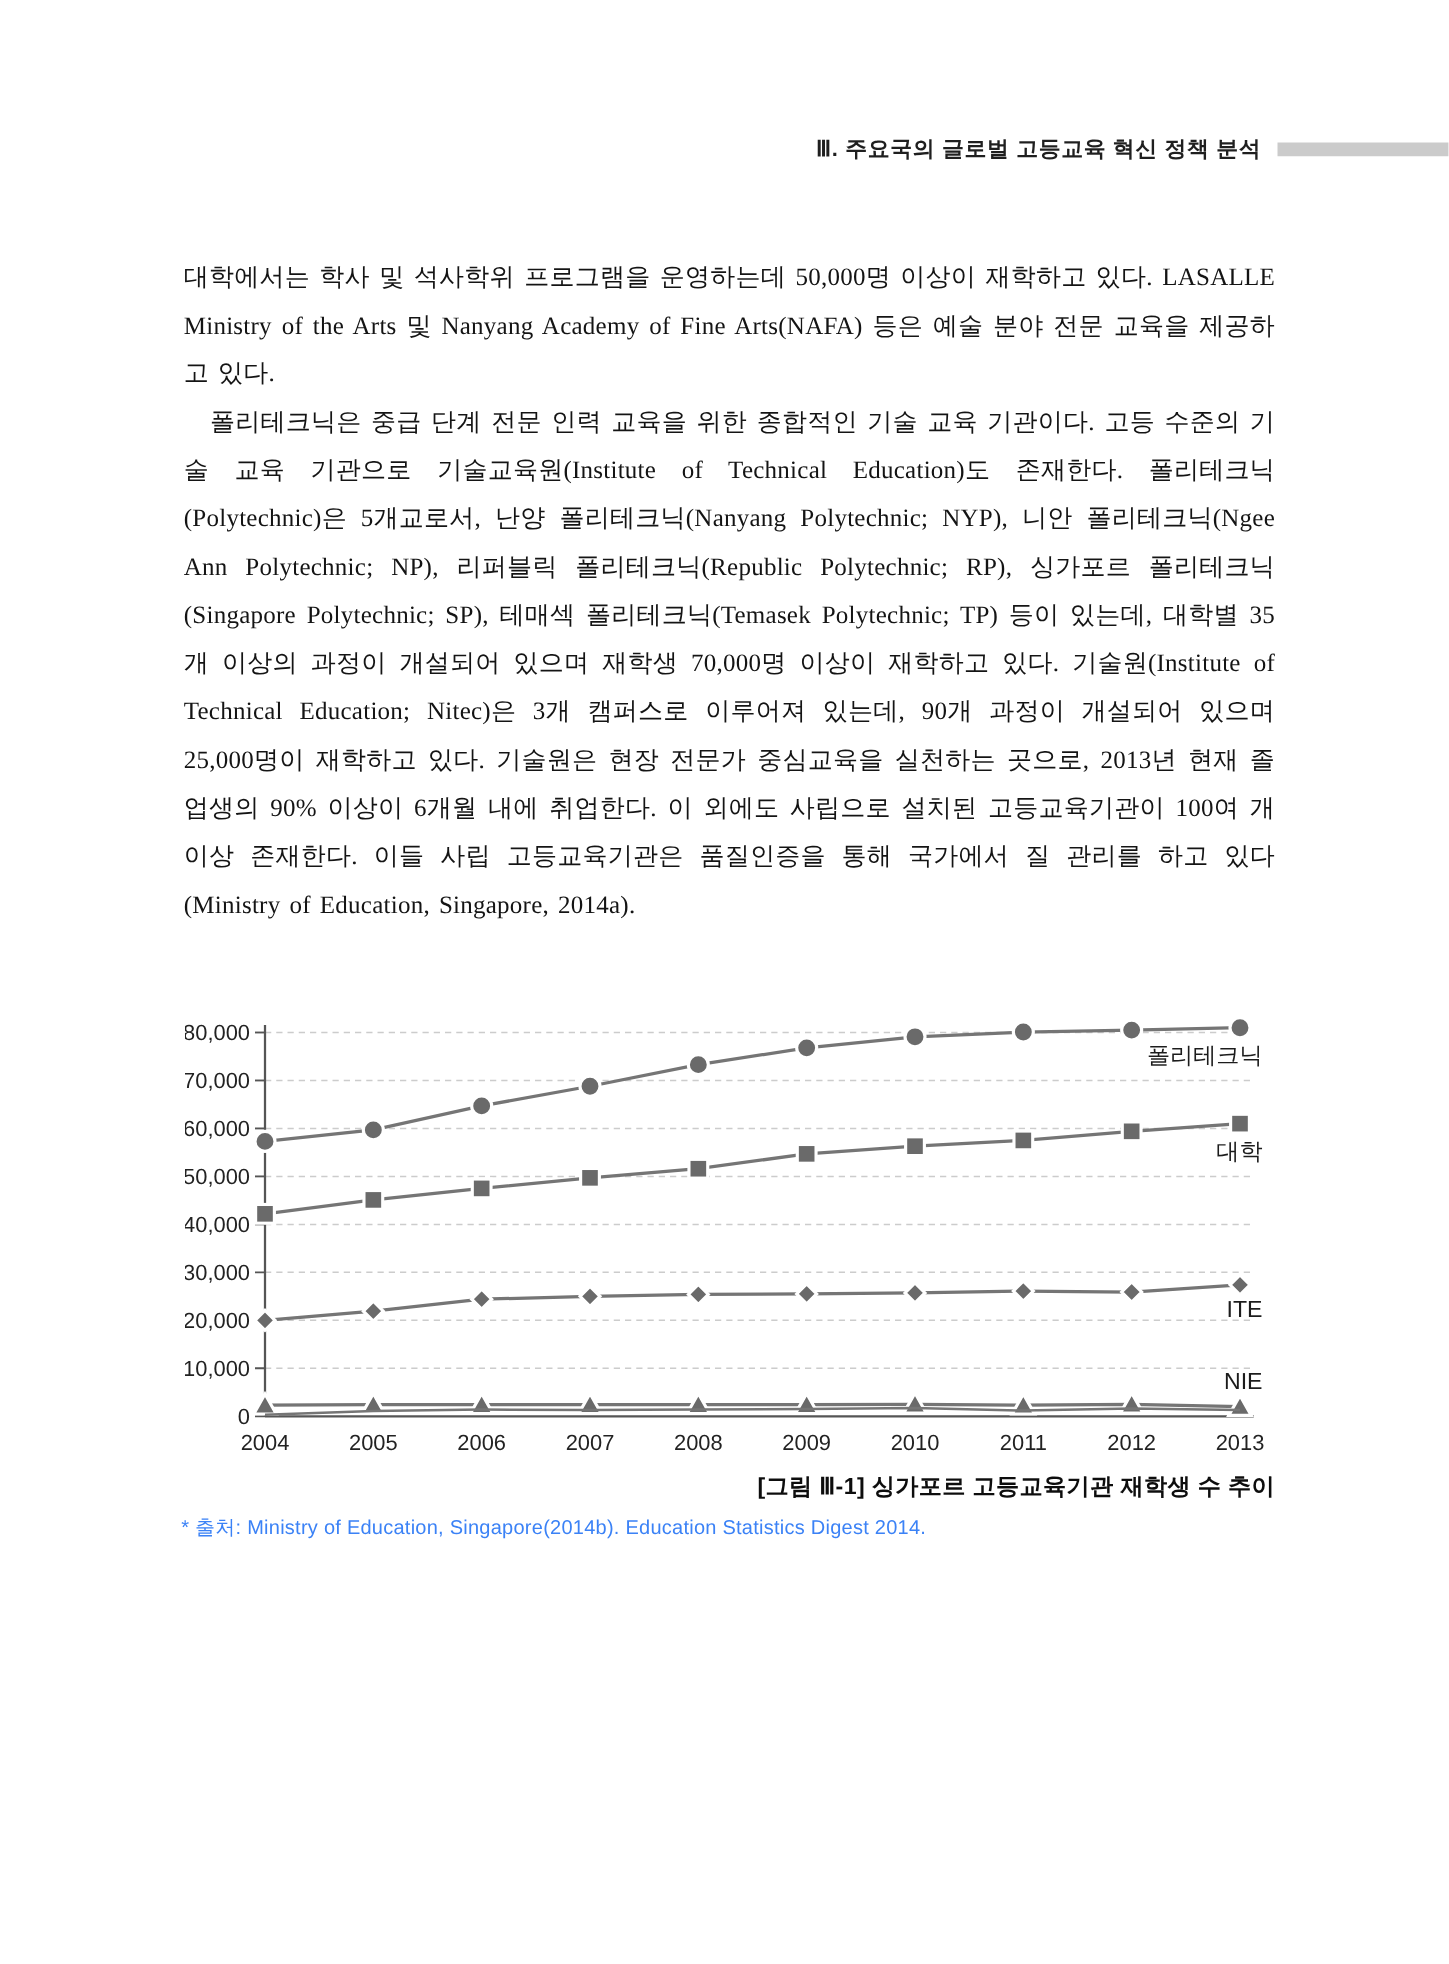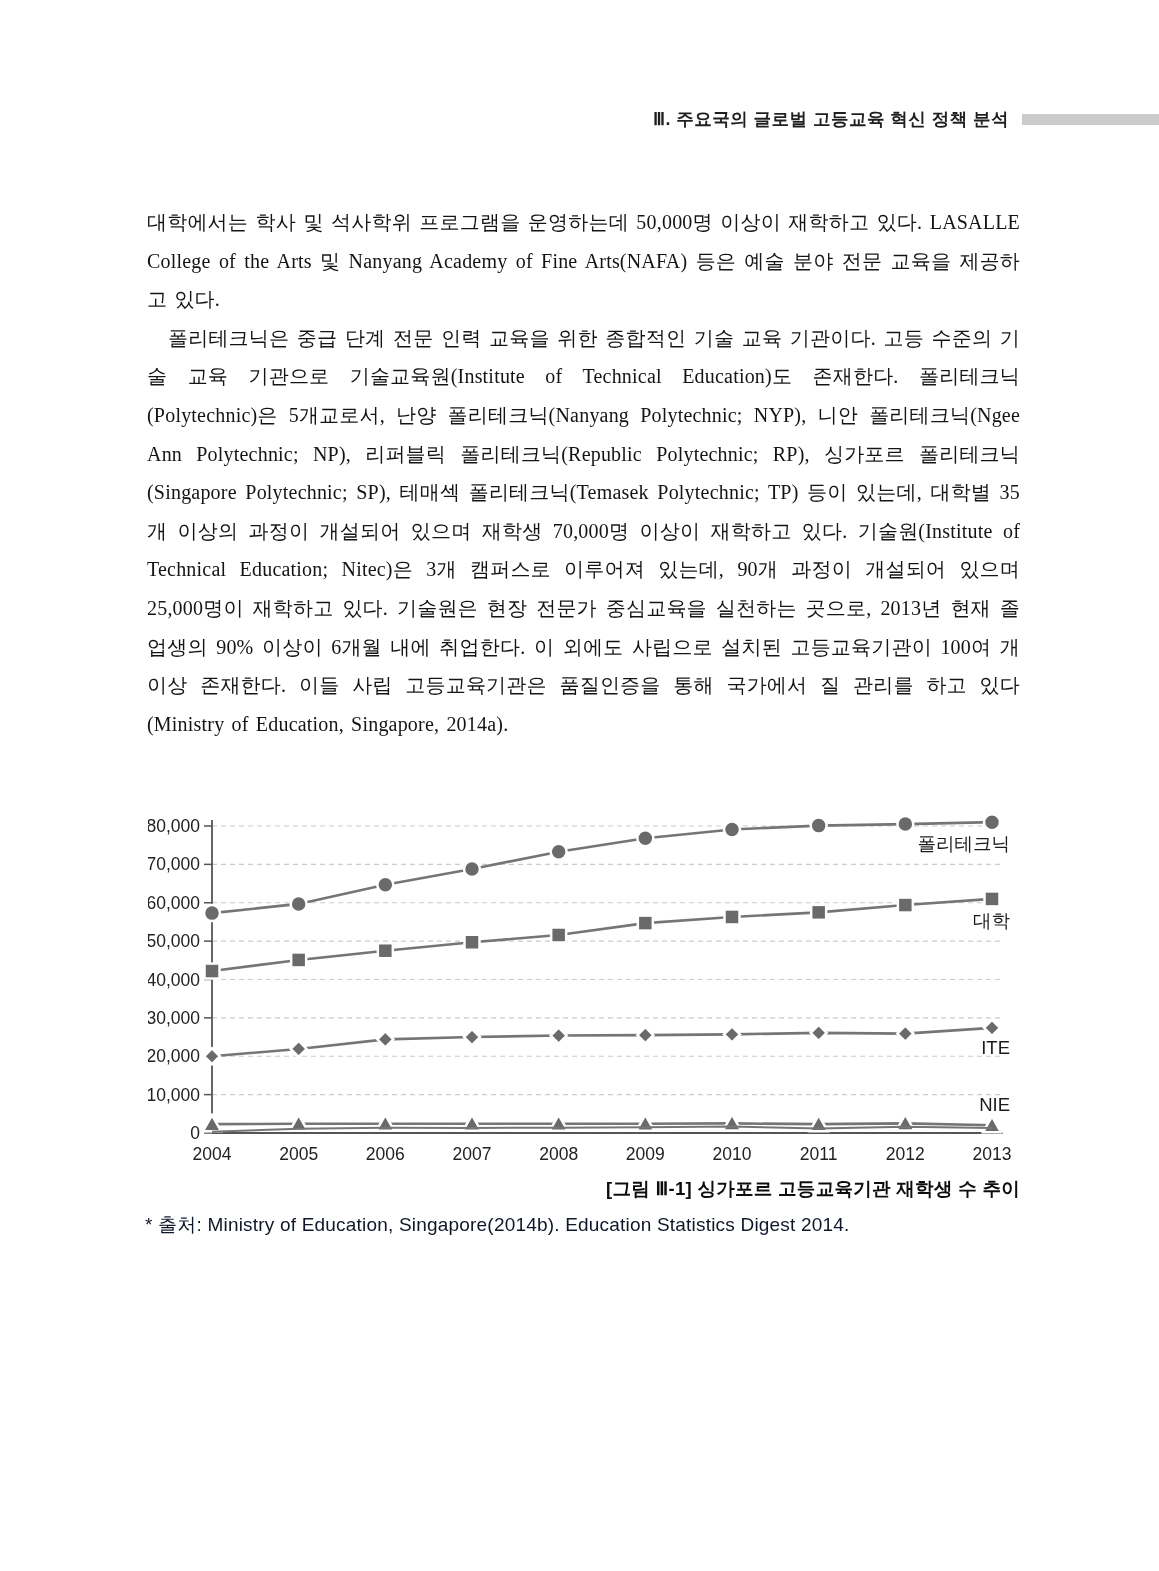--- a/index.html
+++ b/index.html
@@ -65,22 +65,22 @@
     font-weight:700;
     font-size:18.5px;
     color:#0d0d0d;
     letter-spacing:0.3px;
   }
   .fig-source{
     position:absolute;
     left:145px; top:1212px;
     width:880px;
     font-family:"Liberation Sans", sans-serif;
-    font-size:19px;
-    color:#0f172a;
+    font-size:16px;
+    color:#3b82f6;
     letter-spacing:0.2px;
   }
   
   .page-number{
     position:absolute;
     left:1008px; top:1438px;
     font-family:"Liberation Sans", sans-serif;
     font-size:21px;
     color:#2e2e2e;
     margin-top:32px;
@@ -96,21 +96,21 @@
 <body>
 
 <div class="page">
 
   <div class="running-head">
     <span class="head-text">Ⅲ. 주요국의 글로벌 고등교육 혁신 정책 분석</span>
     <span class="head-bar"></span>
   </div>
 
   <div class="body-text">
-    <p>대학에서는 학사 및 석사학위 프로그램을 운영하는데 50,000명 이상이 재학하고 있다. LASALLE College of the Arts 및 Nanyang Academy of Fine Arts(NAFA) 등은 예술 분야 전문 교육을 제공하고 있다.</p>
+    <p>대학에서는 학사 및 석사학위 프로그램을 운영하는데 50,000명 이상이 재학하고 있다. LASALLE Ministry of the Arts 및 Nanyang Academy of Fine Arts(NAFA) 등은 예술 분야 전문 교육을 제공하고 있다.</p>
     <p class="indent">폴리테크닉은 중급 단계 전문 인력 교육을 위한 종합적인 기술 교육 기관이다. 고등 수준의 기술 교육 기관으로 기술교육원(Institute of Technical Education)도 존재한다. 폴리테크닉(Polytechnic)은 5개교로서, 난양 폴리테크닉(Nanyang Polytechnic; NYP), 니안 폴리테크닉(Ngee Ann Polytechnic; NP), 리퍼블릭 폴리테크닉(Republic Polytechnic; RP), 싱가포르 폴리테크닉(Singapore Polytechnic; SP), 테매섹 폴리테크닉(Temasek Polytechnic; TP) 등이 있는데, 대학별 35개 이상의 과정이 개설되어 있으며 재학생 70,000명 이상이 재학하고 있다. 기술원(Institute of Technical Education; Nitec)은 3개 캠퍼스로 이루어져 있는데, 90개 과정이 개설되어 있으며 25,000명이 재학하고 있다. 기술원은 현장 전문가 중심교육을 실천하는 곳으로, 2013년 현재 졸업생의 90% 이상이 6개월 내에 취업한다. 이 외에도 사립으로 설치된 고등교육기관이 100여 개 이상 존재한다. 이들 사립 고등교육기관은 품질인증을 통해 국가에서 질 관리를 하고 있다(Ministry of Education, Singapore, 2014a).</p>
   </div>
 
   <div class="figure">
     <svg width="1011" height="366" viewBox="0 0 1011 366" xmlns="http://www.w3.org/2000/svg">
         <g>
           <line x1="64" y1="286.625" x2="855" y2="286.625" stroke="#cccccc" stroke-width="1.2" stroke-dasharray="5 4"></line>
           <line x1="64" y1="248.25" x2="855" y2="248.25" stroke="#cccccc" stroke-width="1.2" stroke-dasharray="5 4"></line>
           <line x1="64" y1="209.875" x2="855" y2="209.875" stroke="#cccccc" stroke-width="1.2" stroke-dasharray="5 4"></line>
           <line x1="64" y1="171.5" x2="855" y2="171.5" stroke="#cccccc" stroke-width="1.2" stroke-dasharray="5 4"></line>

